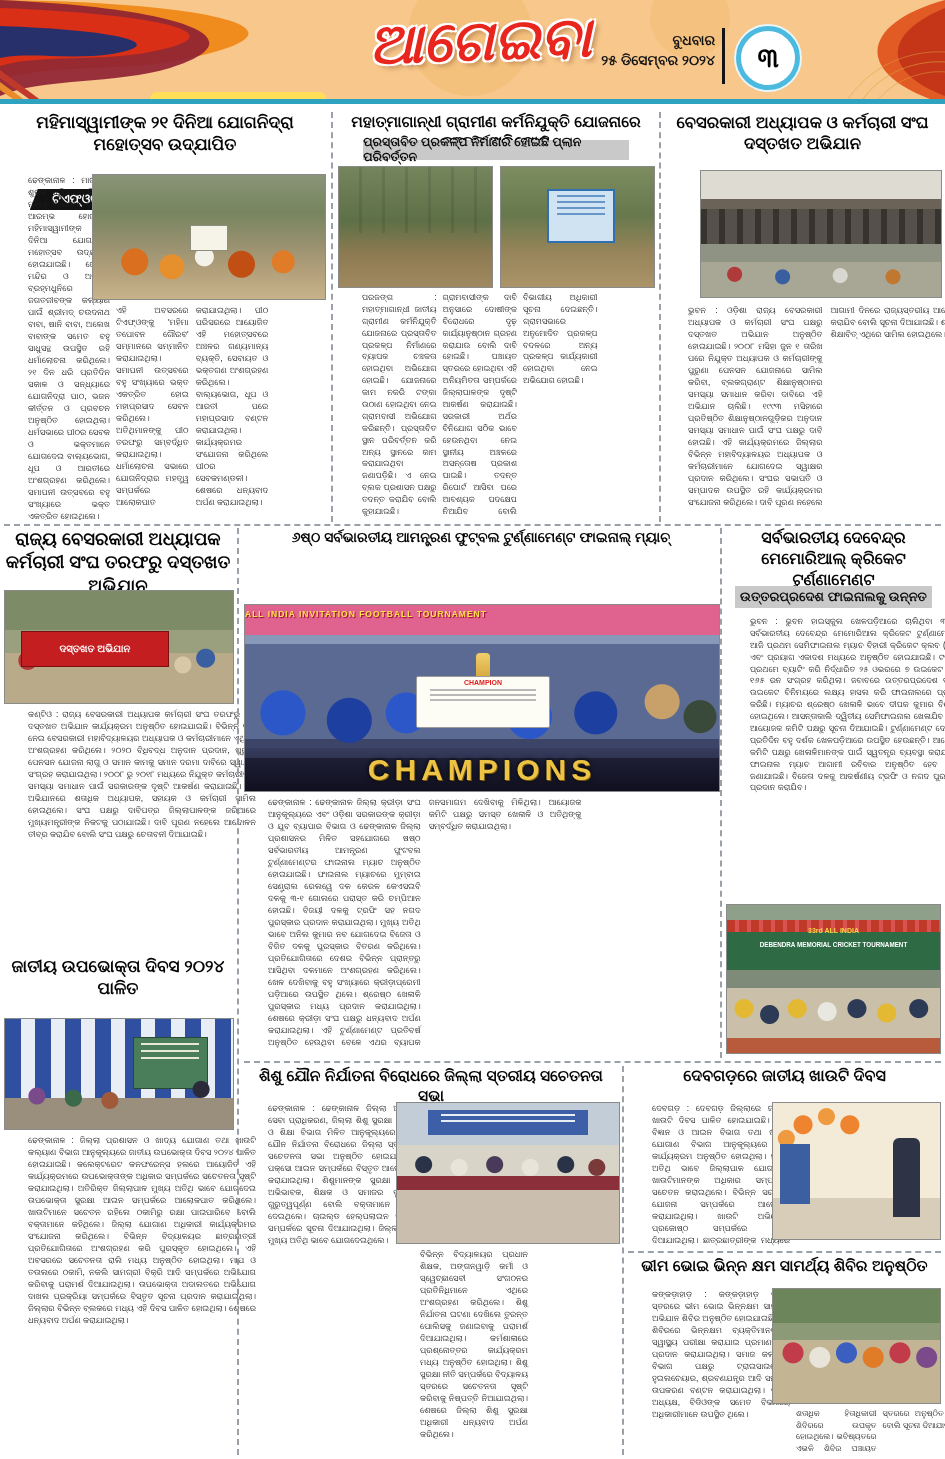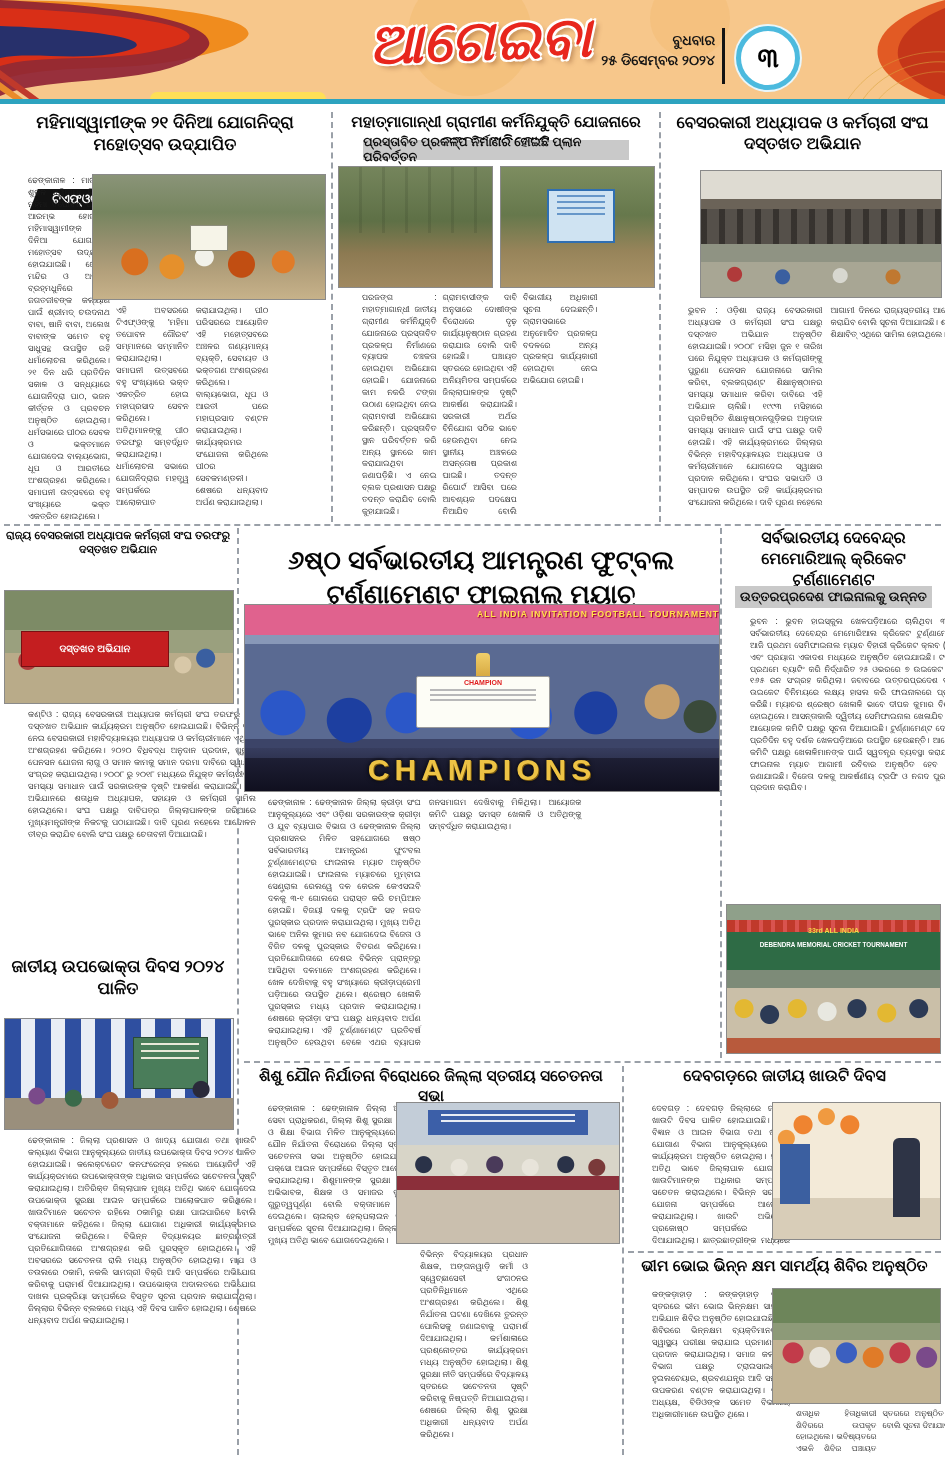--- a/index.html
+++ b/index.html
@@ -29,21 +29,21 @@
   .subbar-gray{background:#c9c9c9;color:#0d0d0d;}
   .body{position:absolute;font-size:8.3px;line-height:1.45;text-align:justify;color:#1c1c1c;
         overflow:hidden;column-fill:auto;margin-left:24px;}
   .photo{position:absolute;border:1px solid #8a8a8a;overflow:hidden;background:#ccc;}
   .ph-layer{position:absolute;inset:0;}
   .divider-v{position:absolute;width:0;border-left:2px dashed #9aa0a8;}
   .divider-h{position:absolute;height:0;border-top:2px dashed #9aa0a8;}
   
   .banner-red{position:absolute;left:7%;top:36%;width:64%;height:30%;background:#c41e20;border:1px solid #7a0f12;
       display:flex;align-items:center;justify-content:center;color:#fff;font-size:10px;font-weight:800;}
-  .fb-banner{position:absolute;left:0;top:2%;width:100%;text-align:right;color:#ffe24a;
+  .fb-banner{position:absolute;left:0;top:2%;width:100%;text-align:left;color:#ffe24a;
       font-size:8.5px;font-weight:800;letter-spacing:1px;text-shadow:1px 1px 1px #903;}
   .fb-cheque{position:absolute;left:36%;top:38%;width:28%;height:26%;background:#fdfdf6;border:1px solid #9a9a9a;
       border-radius:2px;padding-top:2px;text-align:center;font-size:7px;font-weight:800;color:#e02020;}
   .fb-cheque i{display:block;height:2px;margin:3px 10% 0;background:#b9b9b9;}
   .fb-trophy{position:absolute;left:48.8%;top:26%;width:14px;height:38px;background:linear-gradient(180deg,#f0cf6a,#c8922a);
       border-radius:4px 4px 2px 2px;box-shadow:0 2px 0 #8a6518;}
   .fb-champ{position:absolute;left:0;bottom:0;width:100%;height:23%;display:flex;align-items:center;justify-content:center;
       background:linear-gradient(180deg,rgba(25,20,40,.15),rgba(8,6,18,.7));
       font-size:30px;font-weight:700;letter-spacing:5px;color:#edc345;
       text-shadow:1px 1px 0 #7a5a10,0 0 5px #000;margin-top:15px;}
@@ -125,21 +125,21 @@
       <div class="ph-layer" style="background:linear-gradient(180deg,#dedbd2 0 22%,#6b6358 22% 30%,#55504a 30% 58%,#8f9383 58% 72%,#a8a694 72% 100%);"></div>
       <div class="ph-layer" style="top:30%;height:28%;background:repeating-linear-gradient(90deg,rgba(25,22,20,.5) 0 6px,transparent 6px 18px);"></div>
       <div class="ph-layer" style="background-image:radial-gradient(circle at 14% 82%,#b03a3a 0 7px,transparent 8px),radial-gradient(circle at 34% 84%,#3a5fa0 0 7px,transparent 8px),radial-gradient(circle at 58% 83%,#d8d8d0 0 7px,transparent 8px),radial-gradient(circle at 80% 84%,#c07830 0 7px,transparent 8px);"></div>
     </div>
     <div class="body" style="left:0;top:192px;width:277px;height:216px;column-count:2;column-gap:8px;">ଭୁବନ : ଓଡ଼ିଶା ରାଜ୍ୟ ବେସରକାରୀ ଅଧ୍ୟାପକ ଓ କର୍ମଚାରୀ ସଂଘ ପକ୍ଷରୁ ଦସ୍ତଖତ ଅଭିଯାନ ଅନୁଷ୍ଠିତ ହୋଇଯାଇଛି। ୨୦୦୮ ମସିହା ଜୁନ ୧ ତାରିଖ ପରେ ନିଯୁକ୍ତ ଅଧ୍ୟାପକ ଓ କର୍ମଚାରୀଙ୍କୁ ପୁରୁଣା ପେନସନ ଯୋଜନାରେ ସାମିଲ କରିବା, ବ୍ଲକଗ୍ରାଣ୍ଟ ଶିକ୍ଷାନୁଷ୍ଠାନର ସମସ୍ୟା ସମାଧାନ କରିବା ଦାବିରେ ଏହି ଅଭିଯାନ ଚାଲିଛି। ୧୯୯୩ ମସିହାରେ ପ୍ରତିଷ୍ଠିତ ଶିକ୍ଷାନୁଷ୍ଠାନଗୁଡ଼ିକର ଅନୁଦାନ ସମସ୍ୟା ସମାଧାନ ପାଇଁ ସଂଘ ପକ୍ଷରୁ ଦାବି ହୋଇଛି। ଏହି କାର୍ଯ୍ୟକ୍ରମରେ ଜିଲ୍ଲାର ବିଭିନ୍ନ ମହାବିଦ୍ୟାଳୟର ଅଧ୍ୟାପକ ଓ କର୍ମଚାରୀମାନେ ଯୋଗଦେଇ ସ୍ୱାକ୍ଷର ପ୍ରଦାନ କରିଥିଲେ। ସଂଘର ସଭାପତି ଓ ସମ୍ପାଦକ ଉପସ୍ଥିତ ରହି କାର୍ଯ୍ୟକ୍ରମର ସଂଯୋଜନା କରିଥିଲେ। ଦାବି ପୂରଣ ନହେଲେ ଆଗାମୀ ଦିନରେ ରାଜ୍ୟସ୍ତରୀୟ ଆନ୍ଦୋଳନ କରାଯିବ ବୋଲି ସୂଚନା ଦିଆଯାଇଛି। ଶତାଧିକ ଶିକ୍ଷାବିତ୍ ଏଥିରେ ସାମିଲ ହୋଇଥିଲେ।</div>
   </div>
 
   <div class="divider-h" style="left:4px;top:524px;width:937px;"></div>
 
   <div class="art" style="left:4px;top:528px;width:228px;height:424px;">
-    <div class="headline" style="top:0;font-size:11px;">ରାଜ୍ୟ ବେସରକାରୀ ଅଧ୍ୟାପକ କର୍ମଚାରୀ ସଂଘ ତରଫରୁ ଦସ୍ତଖତ ଅଭିଯାନ</div>
+    <div class="headline" style="top:0;font-size:18px;">ରାଜ୍ୟ ବେସରକାରୀ ଅଧ୍ୟାପକ କର୍ମଚାରୀ ସଂଘ ତରଫରୁ ଦସ୍ତଖତ ଅଭିଯାନ</div>
     <div class="photo" style="left:0;top:62px;width:228px;height:112px;">
       <div class="ph-layer" style="background:linear-gradient(180deg,#7d8b66 0 35%,#9aa07e 35% 55%,#b9ab89 55% 100%);"></div>
       <div class="ph-layer" style="background-image:radial-gradient(circle at 10% 62%,#b03a3a 0 9px,transparent 10px),radial-gradient(circle at 88% 60%,#3a5fa0 0 9px,transparent 10px),radial-gradient(circle at 78% 66%,#d8c8a8 0 8px,transparent 9px);"></div>
       <div class="banner-red">ଦସ୍ତଖତ ଅଭିଯାନ</div>
     </div>
     <div class="body" style="left:0;top:180px;width:228px;height:244px;">କଣ୍ଟିଓ : ରାଜ୍ୟ ବେସରକାରୀ ଅଧ୍ୟାପକ କର୍ମଚାରୀ ସଂଘ ତରଫରୁ ଏକ ଦସ୍ତଖତ ଅଭିଯାନ କାର୍ଯ୍ୟକ୍ରମ ଅନୁଷ୍ଠିତ ହୋଇଯାଇଛି। ବିଭିନ୍ନ ଦାବି ନେଇ ବେସରକାରୀ ମହାବିଦ୍ୟାଳୟର ଅଧ୍ୟାପକ ଓ କର୍ମଚାରୀମାନେ ଏଥିରେ ଅଂଶଗ୍ରହଣ କରିଥିଲେ। ୨୦୨୦ ବିଧିବଦ୍ଧ ଅନୁଦାନ ପ୍ରଦାନ, ପୁରୁଣା ପେନସନ ଯୋଜନା ଲାଗୁ ଓ ସମାନ କାମକୁ ସମାନ ଦରମା ଦାବିରେ ସ୍ୱାକ୍ଷର ସଂଗ୍ରହ କରାଯାଇଥିଲା। ୨୦୦୮ ରୁ ୨୦୧୮ ମଧ୍ୟରେ ନିଯୁକ୍ତ କର୍ମଚାରୀଙ୍କ ସମସ୍ୟା ସମାଧାନ ପାଇଁ ସରକାରଙ୍କ ଦୃଷ୍ଟି ଆକର୍ଷଣ କରାଯାଇଛି। ଏହି ଅଭିଯାନରେ ଶତାଧିକ ଅଧ୍ୟାପକ, ସହାୟକ ଓ କର୍ମଚାରୀ ସାମିଲ ହୋଇଥିଲେ। ସଂଘ ପକ୍ଷରୁ ଦାବିପତ୍ର ଜିଲ୍ଲାପାଳଙ୍କ ଜରିଆରେ ମୁଖ୍ୟମନ୍ତ୍ରୀଙ୍କ ନିକଟକୁ ପଠାଯାଇଛି। ଦାବି ପୂରଣ ନହେଲେ ଆନ୍ଦୋଳନ ତୀବ୍ର କରାଯିବ ବୋଲି ସଂଘ ପକ୍ଷରୁ ଚେତାବନୀ ଦିଆଯାଇଛି।</div>
   </div>
 
   <div class="art" style="left:4px;top:956px;width:228px;height:499px;">
     <div class="headline" style="top:0;font-size:17px;">ଜାତୀୟ ଉପଭୋକ୍ତା ଦିବସ ୨୦୨୪ ପାଳିତ</div>
@@ -152,21 +152,21 @@
         <i style="display:block;height:2px;margin:5px 10% 0;background:#e8e8d8;"></i>
       </div>
       <div class="ph-layer" style="background-image:radial-gradient(circle at 14% 70%,#7a4a8a 0 8px,transparent 9px),radial-gradient(circle at 30% 72%,#3a6a4a 0 8px,transparent 9px),radial-gradient(circle at 46% 74%,#a05a3a 0 8px,transparent 9px),radial-gradient(circle at 86% 64%,#2a2a3a 0 8px,transparent 9px);"></div>
     </div>
     <div class="body" style="left:0;top:178px;width:228px;height:321px;">ଢେଙ୍କାନାଳ : ଜିଲ୍ଲା ପ୍ରଶାସନ ଓ ଖାଦ୍ୟ ଯୋଗାଣ ତଥା ଖାଉଟି କଲ୍ୟାଣ ବିଭାଗ ଆନୁକୂଲ୍ୟରେ ଜାତୀୟ ଉପଭୋକ୍ତା ଦିବସ ୨୦୨୪ ପାଳିତ ହୋଇଯାଇଛି। କଲେକ୍ଟରେଟ କନଫରେନ୍ସ ହଲରେ ଆୟୋଜିତ ଏହି କାର୍ଯ୍ୟକ୍ରମରେ ଉପଭୋକ୍ତାଙ୍କ ଅଧିକାର ସମ୍ପର୍କରେ ସଚେତନତା ସୃଷ୍ଟି କରାଯାଇଥିଲା। ଅତିରିକ୍ତ ଜିଲ୍ଲାପାଳ ମୁଖ୍ୟ ଅତିଥି ଭାବେ ଯୋଗଦେଇ ଉପଭୋକ୍ତା ସୁରକ୍ଷା ଆଇନ ସମ୍ପର୍କରେ ଆଲୋକପାତ କରିଥିଲେ। ଖାଉଟିମାନେ ସଚେତନ ରହିଲେ ଠକାମିରୁ ରକ୍ଷା ପାଇପାରିବେ ବୋଲି ବକ୍ତାମାନେ କହିଥିଲେ। ଜିଲ୍ଲା ଯୋଗାଣ ଅଧିକାରୀ କାର୍ଯ୍ୟକ୍ରମର ସଂଯୋଜନା କରିଥିଲେ। ବିଭିନ୍ନ ବିଦ୍ୟାଳୟର ଛାତ୍ରଛାତ୍ରୀ ପ୍ରତିଯୋଗିତାରେ ଅଂଶଗ୍ରହଣ କରି ପୁରସ୍କୃତ ହୋଇଥିଲେ। ଏହି ଅବସରରେ ସଚେତନତା ରାଲି ମଧ୍ୟ ଅନୁଷ୍ଠିତ ହୋଇଥିଲା। ମାପ ଓ ତଉଲରେ ଠକାମି, ନକଲି ସାମଗ୍ରୀ ବିକ୍ରି ଆଦି ସମ୍ପର୍କରେ ଅଭିଯୋଗ କରିବାକୁ ପରାମର୍ଶ ଦିଆଯାଇଥିଲା। ଉପଭୋକ୍ତା ଅଦାଲତରେ ଅଭିଯୋଗ ଦାଖଲ ପ୍ରକ୍ରିୟା ସମ୍ପର୍କରେ ବିସ୍ତୃତ ସୂଚନା ପ୍ରଦାନ କରାଯାଇଥିଲା। ଜିଲ୍ଲାର ବିଭିନ୍ନ ବ୍ଲକରେ ମଧ୍ୟ ଏହି ଦିବସ ପାଳିତ ହୋଇଥିଲା। ଶେଷରେ ଧନ୍ୟବାଦ ଅର୍ପଣ କରାଯାଇଥିଲା।</div>
   </div>
 
   <div class="divider-v" style="left:237px;top:528px;height:927px;"></div>
 
   <div class="art" style="left:244px;top:528px;width:474px;height:530px;">
-    <div class="headline" style="top:16px;font-size:26px;">୬ଷ୍ଠ ସର୍ବଭାରତୀୟ ଆମନ୍ତ୍ରଣ ଫୁଟ୍‌ବଲ ଟୁର୍ଣ୍ଣାମେଣ୍ଟ ଫାଇନାଲ୍ ମ୍ୟାଚ୍</div>
+    <div class="headline" style="top:0;font-size:14px;">୬ଷ୍ଠ ସର୍ବଭାରତୀୟ ଆମନ୍ତ୍ରଣ ଫୁଟ୍‌ବଲ ଟୁର୍ଣ୍ଣାମେଣ୍ଟ ଫାଇନାଲ୍ ମ୍ୟାଚ୍</div>
     <div class="photo" style="left:0;top:76px;width:474px;height:186px;">
       <div class="ph-layer" style="background:linear-gradient(180deg,#e0628e 0 16%,#8898b8 16% 21%,#5a6a92 21% 72%,#3c4468 72% 82%,#23263e 82% 100%);"></div>
       <div class="ph-layer" style="background-image:radial-gradient(circle at 8% 58%,#2b57c8 0 22px,transparent 23px),radial-gradient(circle at 22% 62%,#1d3fa0 0 22px,transparent 23px),radial-gradient(circle at 34% 58%,#2b57c8 0 20px,transparent 21px),radial-gradient(circle at 60% 60%,#2b57c8 0 22px,transparent 23px),radial-gradient(circle at 74% 58%,#1d3fa0 0 21px,transparent 22px),radial-gradient(circle at 46% 56%,#d8893a 0 18px,transparent 19px),radial-gradient(circle at 88% 52%,#c8a06a 0 17px,transparent 18px),radial-gradient(circle at 96% 60%,#3a4a3a 0 16px,transparent 17px);"></div>
       <div class="fb-banner">ALL INDIA INVITATION FOOTBALL TOURNAMENT</div>
       <div class="fb-trophy"></div>
       <div class="fb-cheque">
         <span>CHAMPION</span>
         <i></i><i></i><i></i>
       </div>
       <div class="fb-champ">CHAMPIONS</div>

